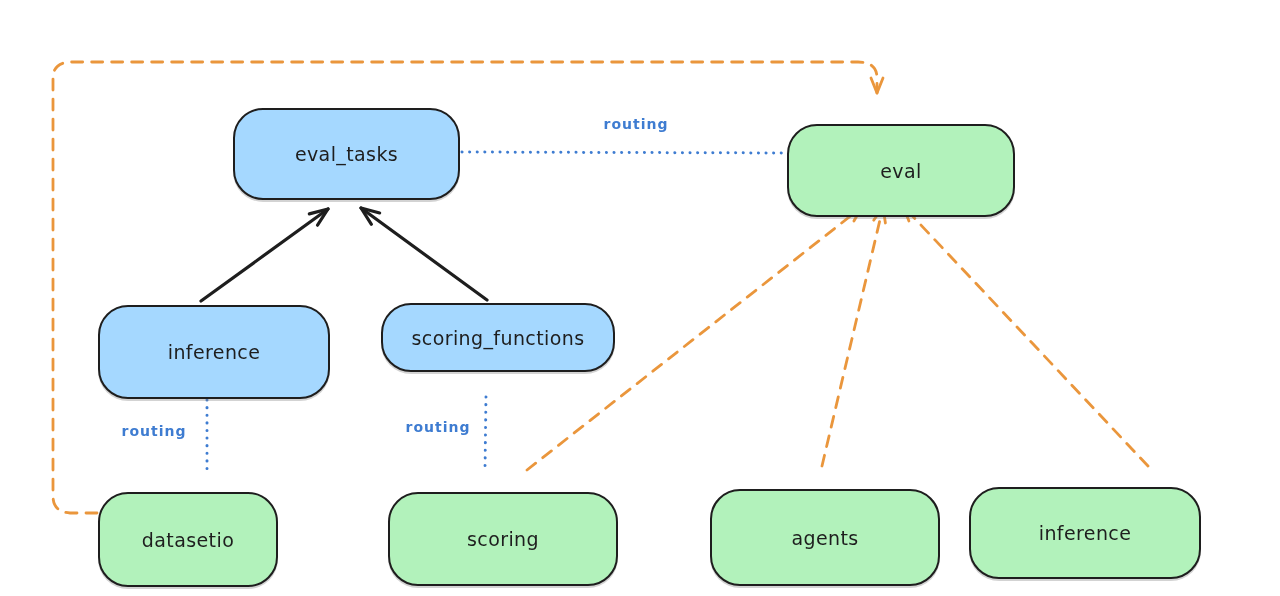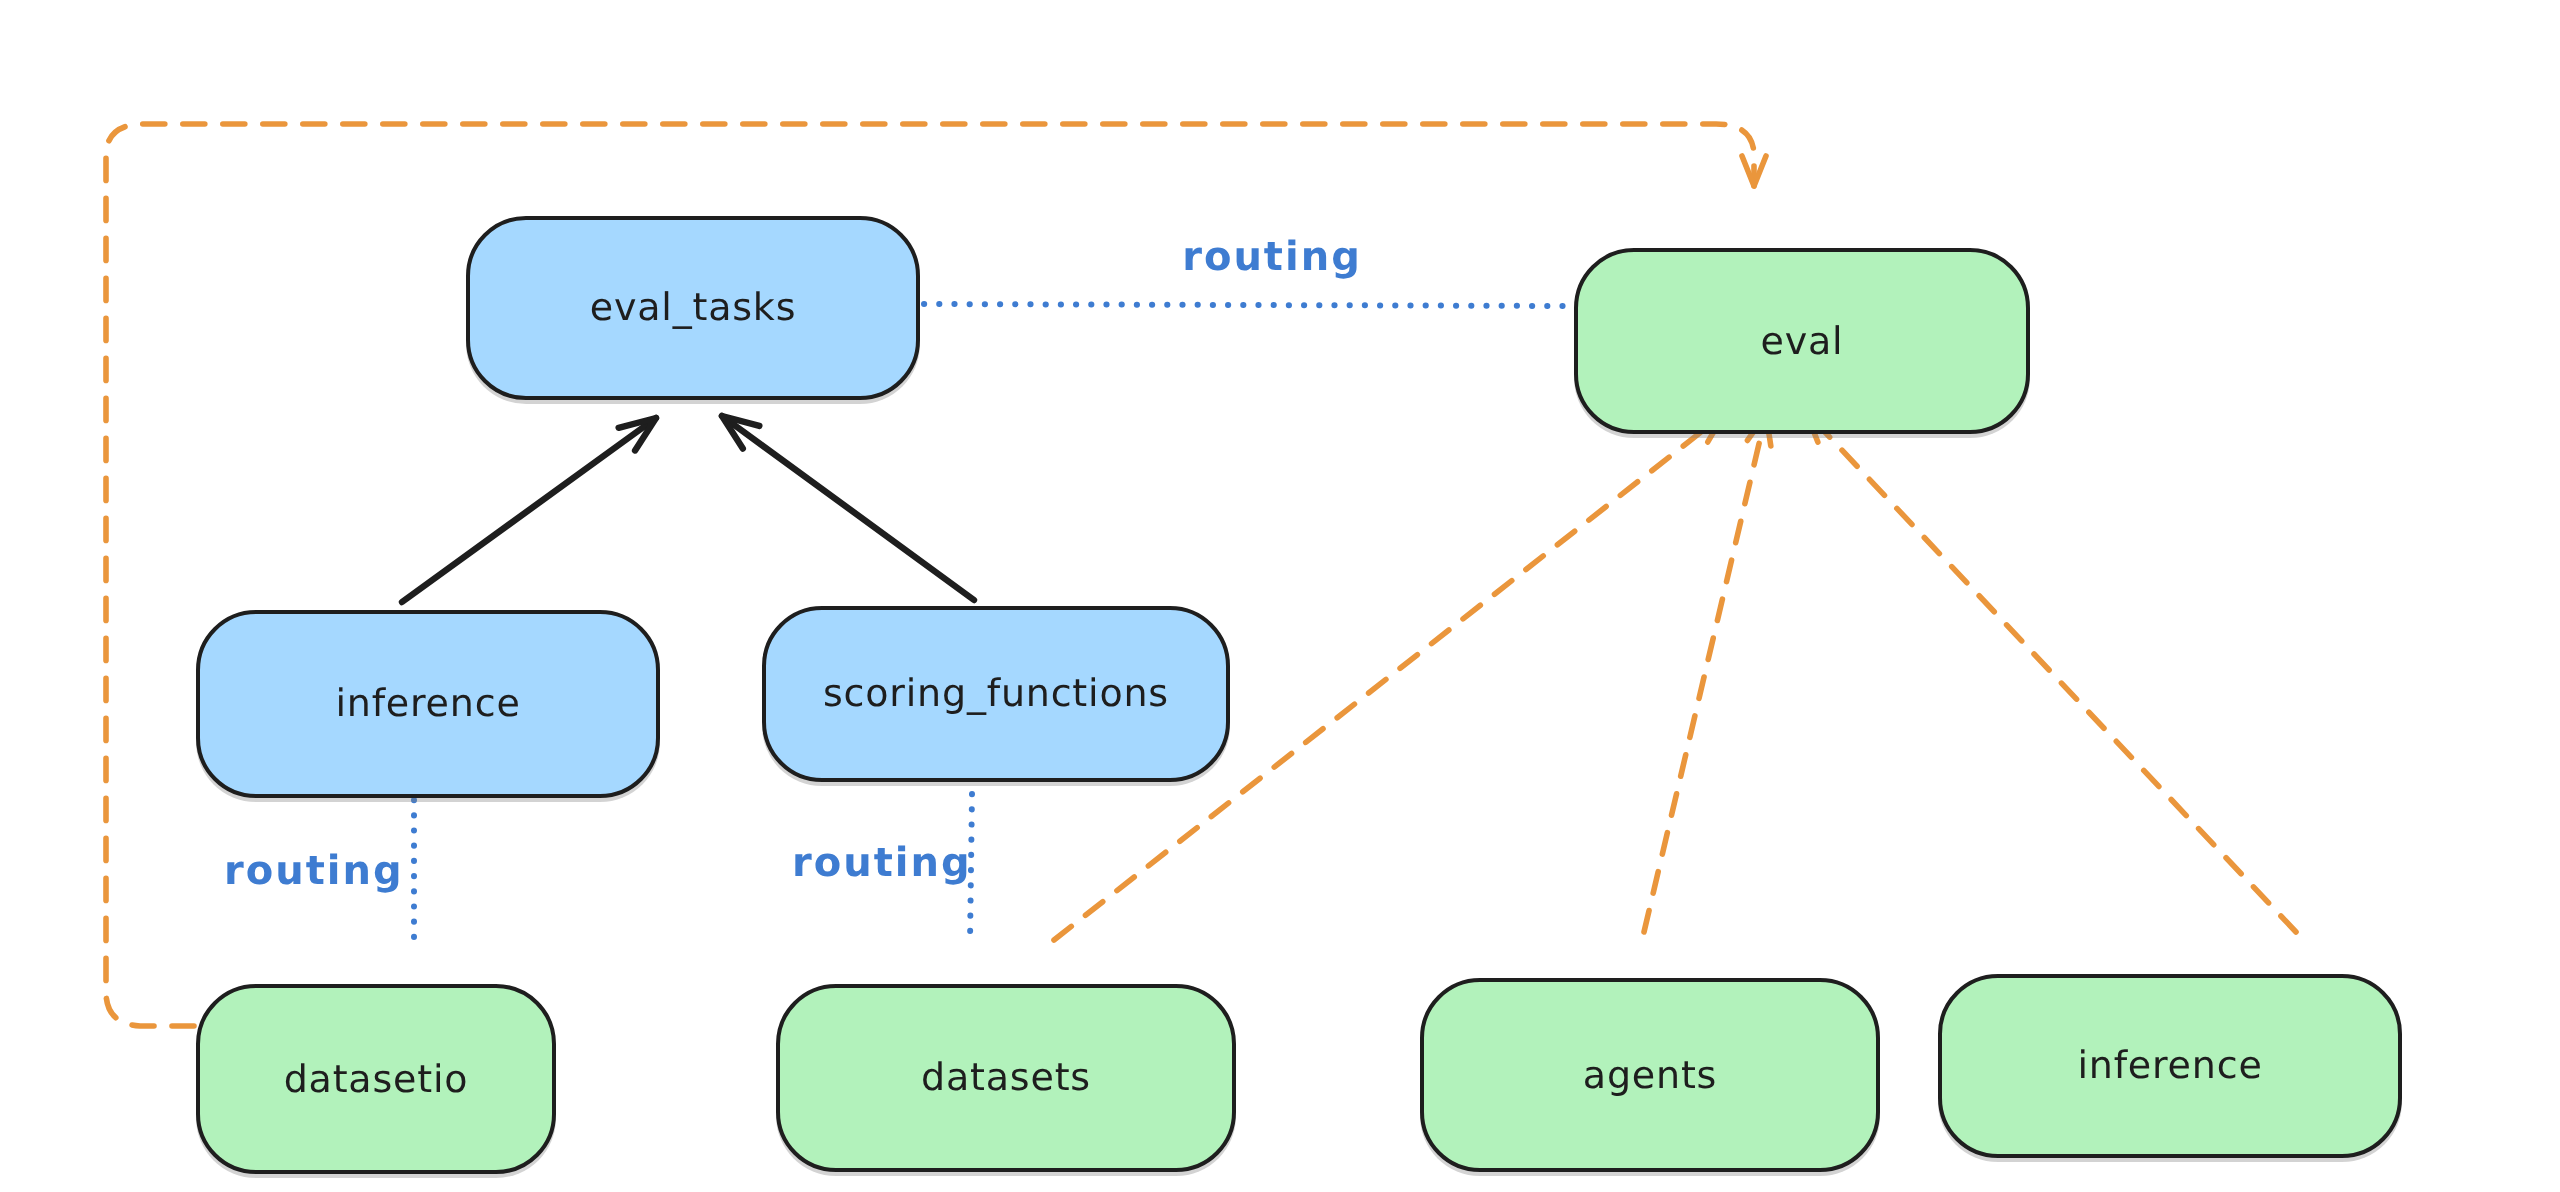--- a/index.html
+++ b/index.html
@@ -55,21 +55,21 @@
   .node.blue  { background: var(--blue-fill, #a5d8ff); }
   .node.green { background: var(--green-fill, #b2f2bb); margin-top: 19px; }
   .node-label {
     font-size: 19px;
     color: var(--stroke, #1e1e1e);
     letter-spacing: 0.4px;
     white-space: nowrap;
   }
   .edge-label {
     position: absolute;
-    font-size: 20px;
+    font-size: 14px;
     font-weight: bold;
     letter-spacing: 1px;
     color: var(--routing-blue, #3e7cd1);
     white-space: nowrap;
     text-align: center;
   }
 </style>
 </head>
 <body>
 
@@ -103,30 +103,30 @@
   </div>
 
   <div class="node green" style="left:787px;top:105px;width:228px;height:93px">
     <span class="node-label">eval</span>
   </div>
 
   <div class="node blue" style="left:98px;top:305px;width:232px;height:94px">
     <span class="node-label">inference</span>
   </div>
 
-  <div class="node blue" style="left:381px;top:303px;width:234px;height:88px">
+  <div class="node blue" style="left:381px;top:303px;width:234px;height:69px">
     <span class="node-label">scoring_functions</span>
   </div>
 
   <div class="node green" style="left:98px;top:473px;width:180px;height:95px">
     <span class="node-label">datasetio</span>
   </div>
 
   <div class="node green" style="left:388px;top:473px;width:230px;height:94px">
-    <span class="node-label">datasets</span>
+    <span class="node-label">scoring</span>
   </div>
 
   <div class="node green" style="left:710px;top:470px;width:230px;height:97px">
     <span class="node-label">agents</span>
   </div>
 
   <div class="node green" style="left:969px;top:468px;width:232px;height:92px">
     <span class="node-label">inference</span>
   </div>
 

